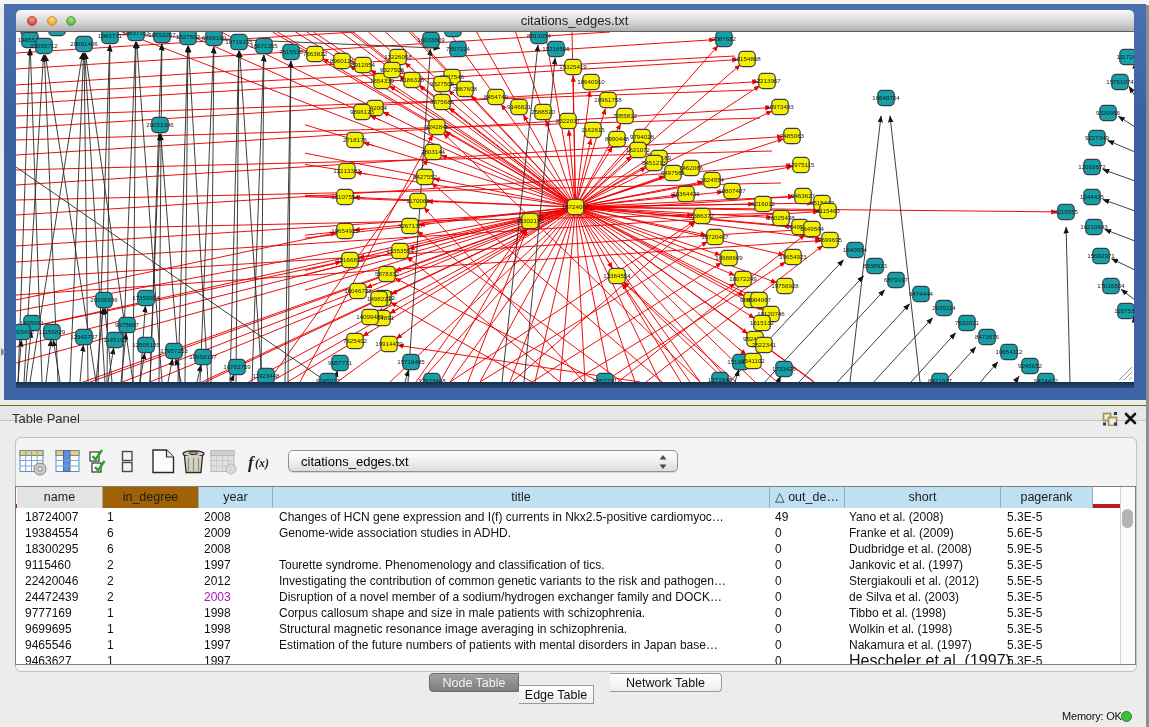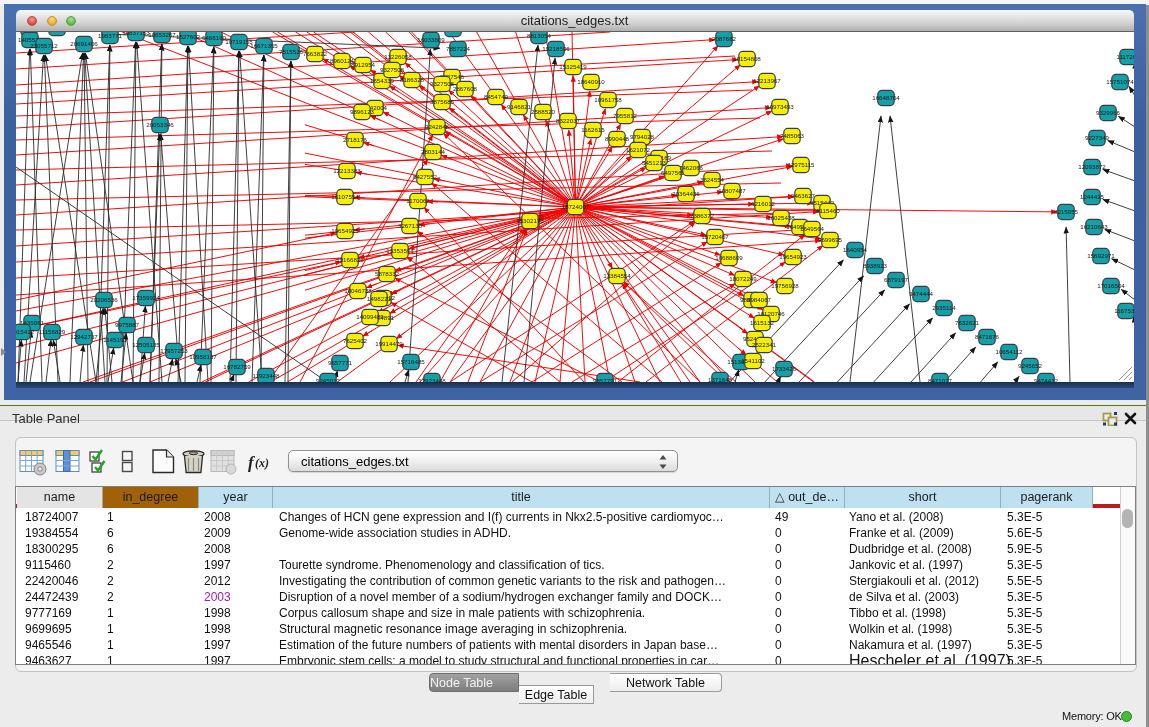--- a/index.html
+++ b/index.html
@@ -706,28 +706,27 @@
     <div style="position:absolute;left:9px;top:150px;height:16px;line-height:16px;font-size:12px;color:#111;white-space:nowrap">9465546</div>
     <div style="position:absolute;left:91px;top:150px;height:16px;line-height:16px;font-size:12px;color:#111;white-space:nowrap">1</div>
     <div style="position:absolute;left:188px;top:150px;height:16px;line-height:16px;font-size:12px;color:#111;white-space:nowrap">1997</div>
     <div style="position:absolute;left:263px;top:150px;height:16px;line-height:16px;font-size:12px;color:#111;white-space:nowrap">Estimation of the future numbers of patients with mental disorders in Japan base…</div>
     <div style="position:absolute;left:759px;top:150px;height:16px;line-height:16px;font-size:12px;color:#111;white-space:nowrap">0</div>
     <div style="position:absolute;left:833px;top:150px;height:16px;line-height:16px;font-size:12px;color:#111;white-space:nowrap">Nakamura et al. (1997)</div>
     <div style="position:absolute;left:991px;top:150px;height:16px;line-height:16px;font-size:12px;color:#111;white-space:nowrap">5.3E-5</div>
     <div style="position:absolute;left:9px;top:166px;height:16px;line-height:16px;font-size:12px;color:#111;white-space:nowrap">9463627</div>
     <div style="position:absolute;left:91px;top:166px;height:16px;line-height:16px;font-size:12px;color:#111;white-space:nowrap">1</div>
     <div style="position:absolute;left:188px;top:166px;height:16px;line-height:16px;font-size:12px;color:#111;white-space:nowrap">1997</div>
-    <div style="position:absolute;left:263px;top:166px;height:16px;line-height:16px;font-size:12px;color:#111;white-space:nowrap">Embryonic stem cells: a model to study structural and functional properties in car…</div>
     <div style="position:absolute;left:759px;top:166px;height:16px;line-height:16px;font-size:12px;color:#111;white-space:nowrap">0</div>
     <div style="position:absolute;left:833px;top:166px;height:16px;line-height:16px;font-size:16px;color:#111;white-space:nowrap">Hescheler et al. (1997)</div>
     <div style="position:absolute;left:991px;top:166px;height:16px;line-height:16px;font-size:12px;color:#111;white-space:nowrap">5.3E-5</div>
  <div style="position:absolute;left:1104px;top:0;width:15px;height:179px;background:#fafafa;border-left:1px solid #d0d0d0"></div>
  <div style="position:absolute;left:1106px;top:22px;width:11px;height:19px;background:#b4b4b4;border-radius:6px"></div>
 </div>
 
 <div style="position:absolute;left:429px;top:673px;width:293px;height:19px;font-size:12.5px">
- <div style="position:absolute;left:0;top:0;width:90px;height:19px;background:linear-gradient(#a2a2a2,#7d7d7d);border:1px solid #6e6e6e;border-radius:4px 0 0 4px;color:#f2f2f2;text-align:left;line-height:18px">Node Table</div>
+ <div style="position:absolute;left:0;top:0;width:90px;height:19px;background:linear-gradient(#a2a2a2,#7d7d7d);border:1px solid #6e6e6e;border-radius:4px 0 0 4px;color:#f2f2f2;text-align:center;line-height:18px">Node Table</div>
  <div style="position:absolute;left:90px;top:12px;width:75px;height:19px;background:linear-gradient(#ffffff,#ededed);border:1px solid #9a9a9a;border-left:none;color:#111;text-align:center;line-height:18px">Edge Table</div>
  <div style="position:absolute;left:181px;top:0;width:112px;height:19px;background:linear-gradient(#ffffff,#ededed);border:1px solid #9a9a9a;border-left:none;border-radius:0 4px 4px 0;color:#111;text-align:center;line-height:18px">Network Table</div>
 </div>
 <div style="position:absolute;left:1062px;top:710px;width:54px;font-size:11px;letter-spacing:-0.2px;color:#111;text-align:right;white-space:nowrap">Memory: OK</div>
 <div style="position:absolute;left:1121px;top:711px;width:11px;height:11px;border-radius:50%;background:#3ec233;border:1px solid #2a7d26"></div>
 <div style="position:absolute;left:1146px;top:5px;width:3px;height:722px;background:#8e8e8e"></div>
 <div style="position:absolute;left:1px;top:348px;width:0;height:0;border-left:5px solid #8a8a8a;border-top:4px solid transparent;border-bottom:4px solid transparent"></div>
 </body></html>

